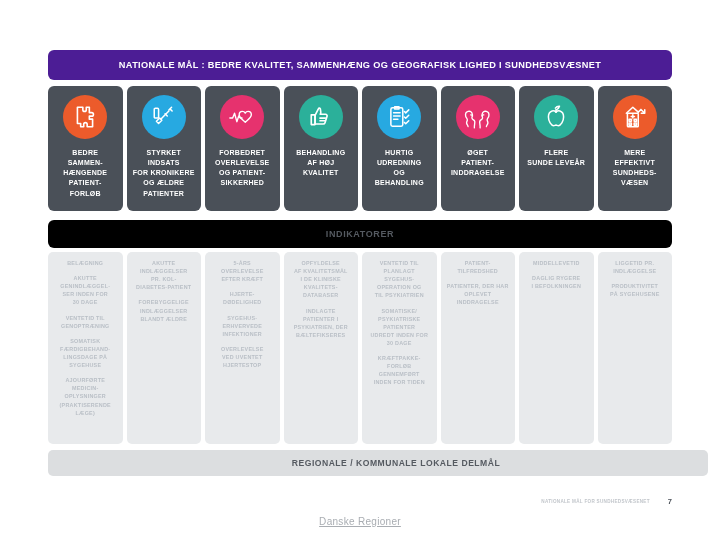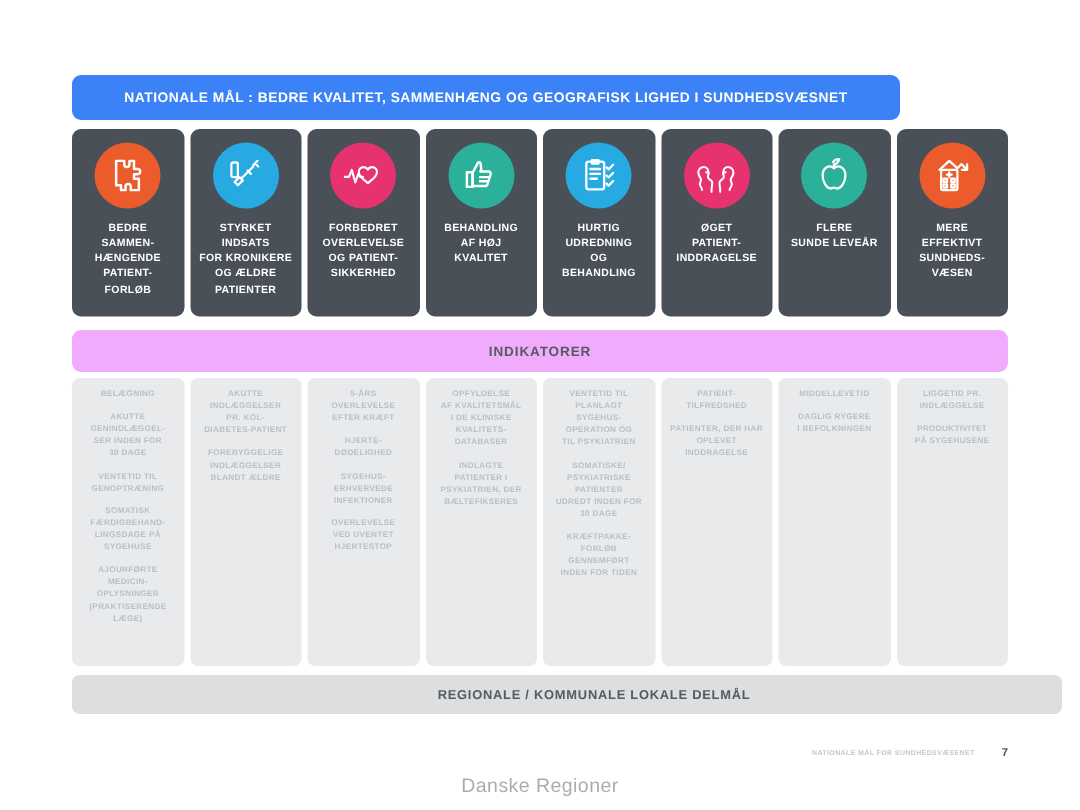--- a/index.html
+++ b/index.html
@@ -9,22 +9,22 @@
     font-family:"Liberation Sans", sans-serif;
     overflow:hidden;
     position:relative;
   }
   .slide{
     position:absolute;left:0;top:0;width:720px;height:540px;
     background:#ffffff;
   }
   
   .banner{
-    position:absolute;left:48px;top:50px;width:552px;height:30px;
-    background:#3b82f6;border-radius:6px;
+    position:absolute;left:48px;top:50px;width:624px;height:30px;
+    background:#4c1d95;border-radius:6px;
     display:flex;align-items:center;justify-content:center;
   }
   .banner-text{
     color:#ffffff;font-size:9.2px;letter-spacing:.35px;
     font-weight:bold;white-space:nowrap;
   }
   
   .cards{
     position:absolute;left:48px;top:86px;width:624px;height:125px;
     display:flex;gap:4px;
@@ -41,21 +41,21 @@
   }
   .circle svg{display:block;}
   .card-label{
     margin-top:9px;color:#ffffff;font-size:7px;line-height:1.45;
     text-align:center;font-weight:bold;letter-spacing:.25px;
     padding:0 3px;white-space:pre-line;
   }
   
   .ind-band{
     position:absolute;left:48px;top:220px;width:624px;height:28px;
-    background:#f0abfc;border-radius:6px;
+    background:#000000;border-radius:6px;
     display:flex;align-items:center;justify-content:center;
   }
   .ind-band-text{
     color:#555a61;font-size:9px;font-weight:bold;letter-spacing:.6px;
   }
   
   .ind-cols{
     position:absolute;left:48px;top:252px;width:624px;height:192px;
     display:flex;gap:4px;
   }
@@ -84,21 +84,21 @@
     display:flex;align-items:center;gap:18px;
   }
   .foot-src{
     color:#c2c6cb;font-size:4.6px;font-weight:bold;letter-spacing:.3px;
   }
   .foot-page{
     color:#4a5058;font-size:7.5px;font-weight:bold;
   }
   .foot-brand{
     position:absolute;left:0;top:516px;width:720px;
-    text-align:center;color:#a9adb2;font-size:13px;letter-spacing:.3px;
+    text-align:center;color:#a9adb2;font-size:10px;letter-spacing:.3px;text-decoration:underline;
   }
 </style>
 </head>
 <body>
 
 <div class="slide">
 
   <div class="banner">
     <div class="banner-text">NATIONALE MÅL : BEDRE KVALITET, SAMMENHÆNG OG GEOGRAFISK LIGHED I SUNDHEDSVÆSNET</div>
   </div>

